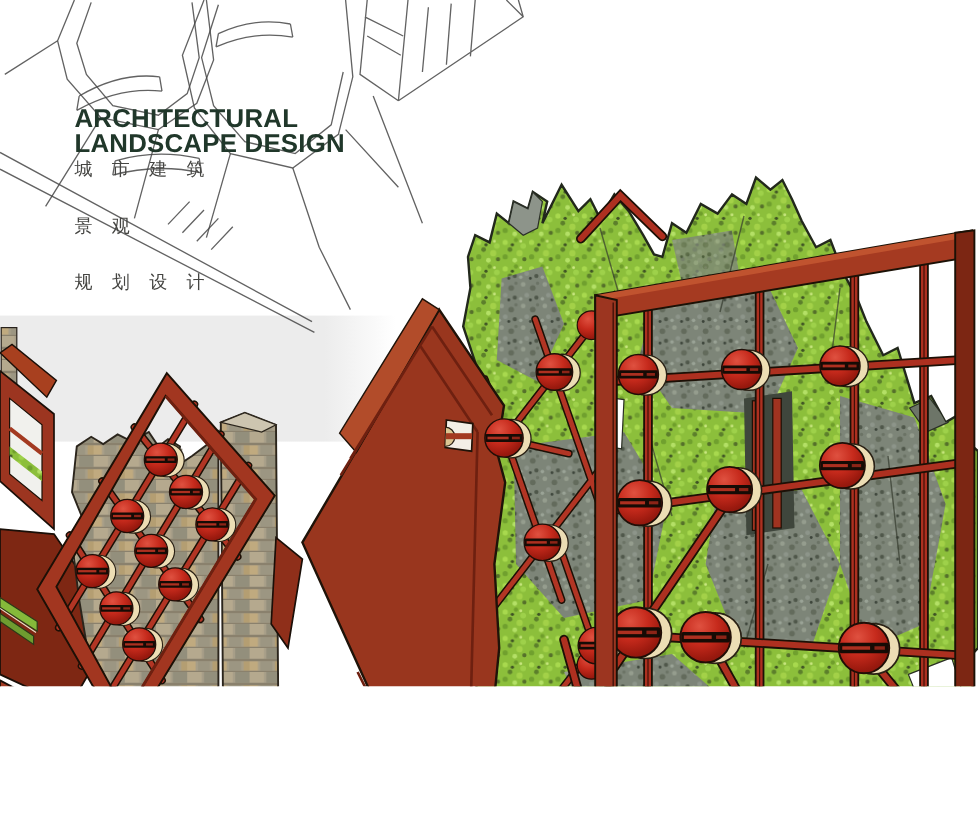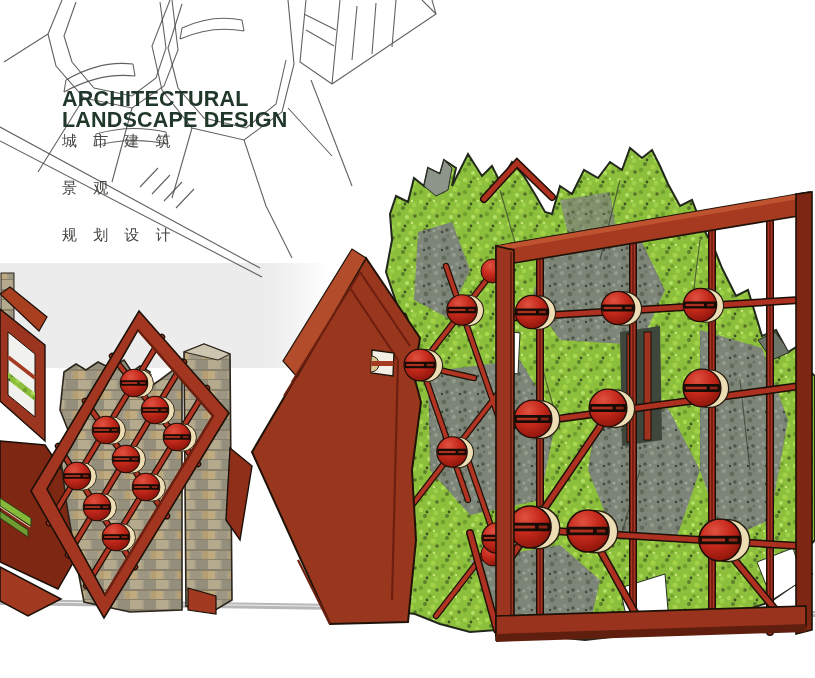--- a/index.html
+++ b/index.html
@@ -1,16 +1,16 @@
 <!DOCTYPE html>
 <html><head>
 <meta charset="utf-8">
 <style>
   html,body{margin:0;padding:0;background:#ffffff;}
-  .stage{position:relative;width:815px;height:678px;background:#ffffff;overflow:hidden;
+  .stage{position:relative;width:815px;height:572px;background:#ffffff;overflow:hidden;
          font-family:"Liberation Sans","DejaVu Sans",sans-serif;}
   svg{position:absolute;left:0;top:0;}
   .title-en{font-size:21.5px;font-weight:bold;letter-spacing:0.2px;fill:#20372a;}
   .title-cn{font-size:15px;letter-spacing:6px;fill:#454542;font-weight:500;}
   .sk{stroke:#474747;stroke-width:1.1;fill:none;opacity:.85;}
   .bo{stroke:#1c1006;stroke-width:8;fill:none;stroke-linecap:round;}
   .br{stroke:#ad3020;stroke-width:5;fill:none;stroke-linecap:round;}
   .bo2{stroke:#1c1006;stroke-width:6.5;fill:none;stroke-linecap:round;}
   .br2{stroke:#b23524;stroke-width:4;fill:none;stroke-linecap:round;}
   .crack{stroke:#343a2e;stroke-width:1.2;fill:none;opacity:.7;}

